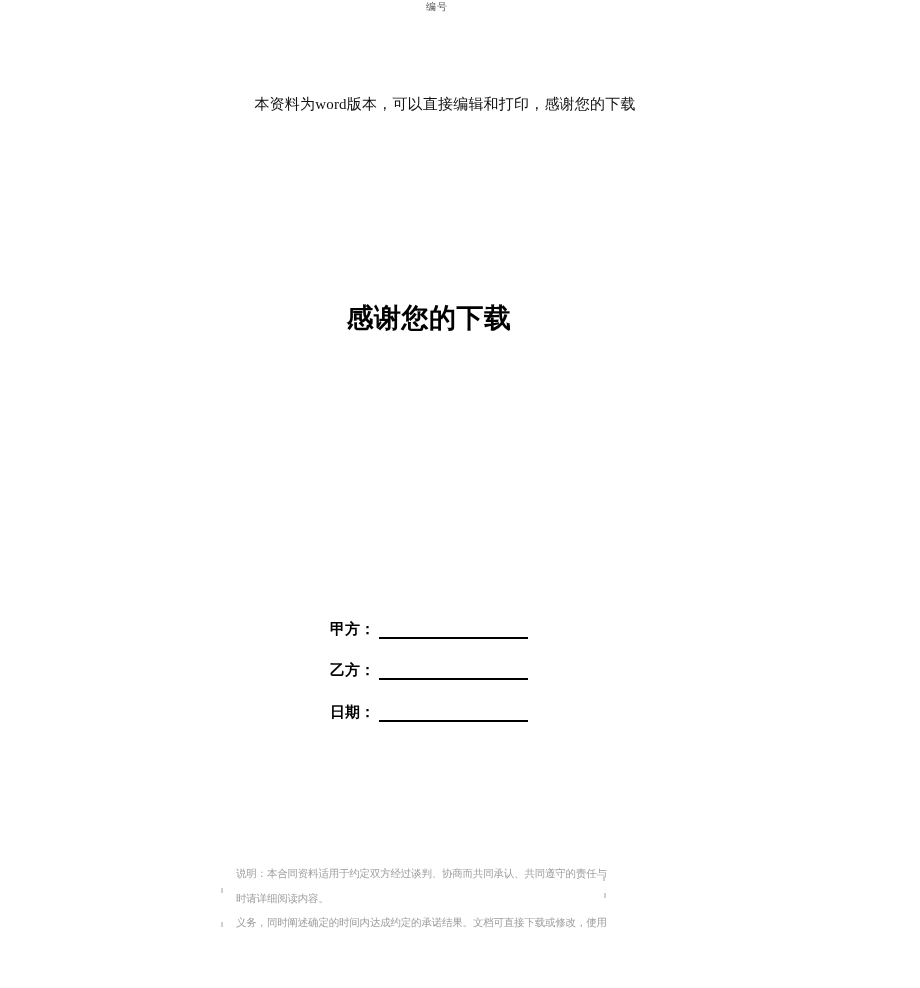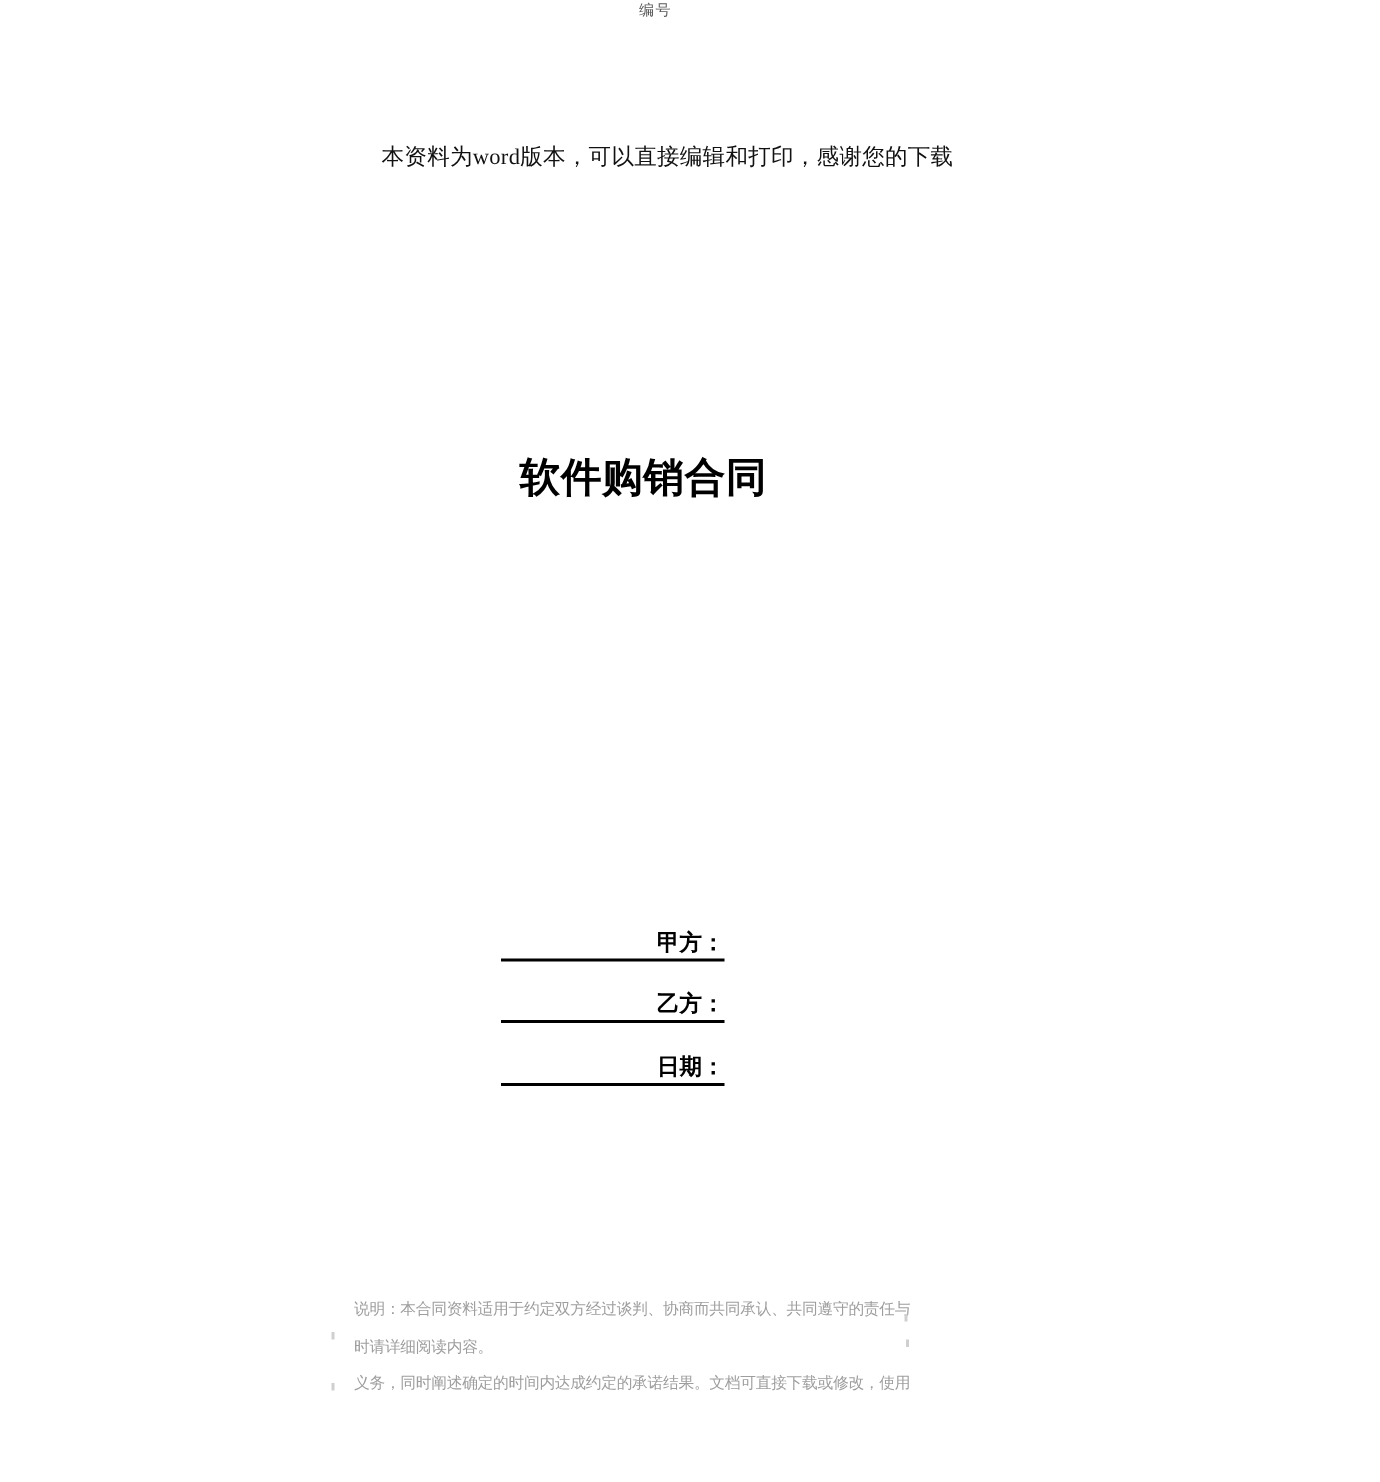--- a/index.html
+++ b/index.html
@@ -49,21 +49,20 @@
     font-weight: bold;
     letter-spacing: 0.5px;
     color: #000000;
   }
   .field-row {
     position: absolute;
     left: 330px;
     display: flex;
     align-items: flex-end;
     height: 20px;
-    flex-direction: column;
   }
   .field-row.row-0 { top: 619px; }
   .field-row.row-1 { top: 660px; }
   .field-row.row-2 { top: 702px; }
   .field-label {
     font-family: "Liberation Sans", "DejaVu Sans", sans-serif;
     font-size: 15px;
     font-weight: bold;
     color: #000000;
     line-height: 20px;
@@ -102,21 +101,21 @@
 </style>
 </head>
 <body>
 
 <div class="page">
 
   <div class="doc-number">编号</div>
 
   <div class="notice">本资料为word版本，可以直接编辑和打印，感谢您的下载</div>
 
-  <h1 class="title">软件购销合同</h1>
+  <h1 class="title">感谢您的下载</h1>
 
   <div class="field-row row-0">
     <span class="field-label">甲方：</span>
     <span class="field-blank"></span>
   </div>
 
   <div class="field-row row-1">
     <span class="field-label">乙方：</span>
     <span class="field-blank"></span>
   </div>

